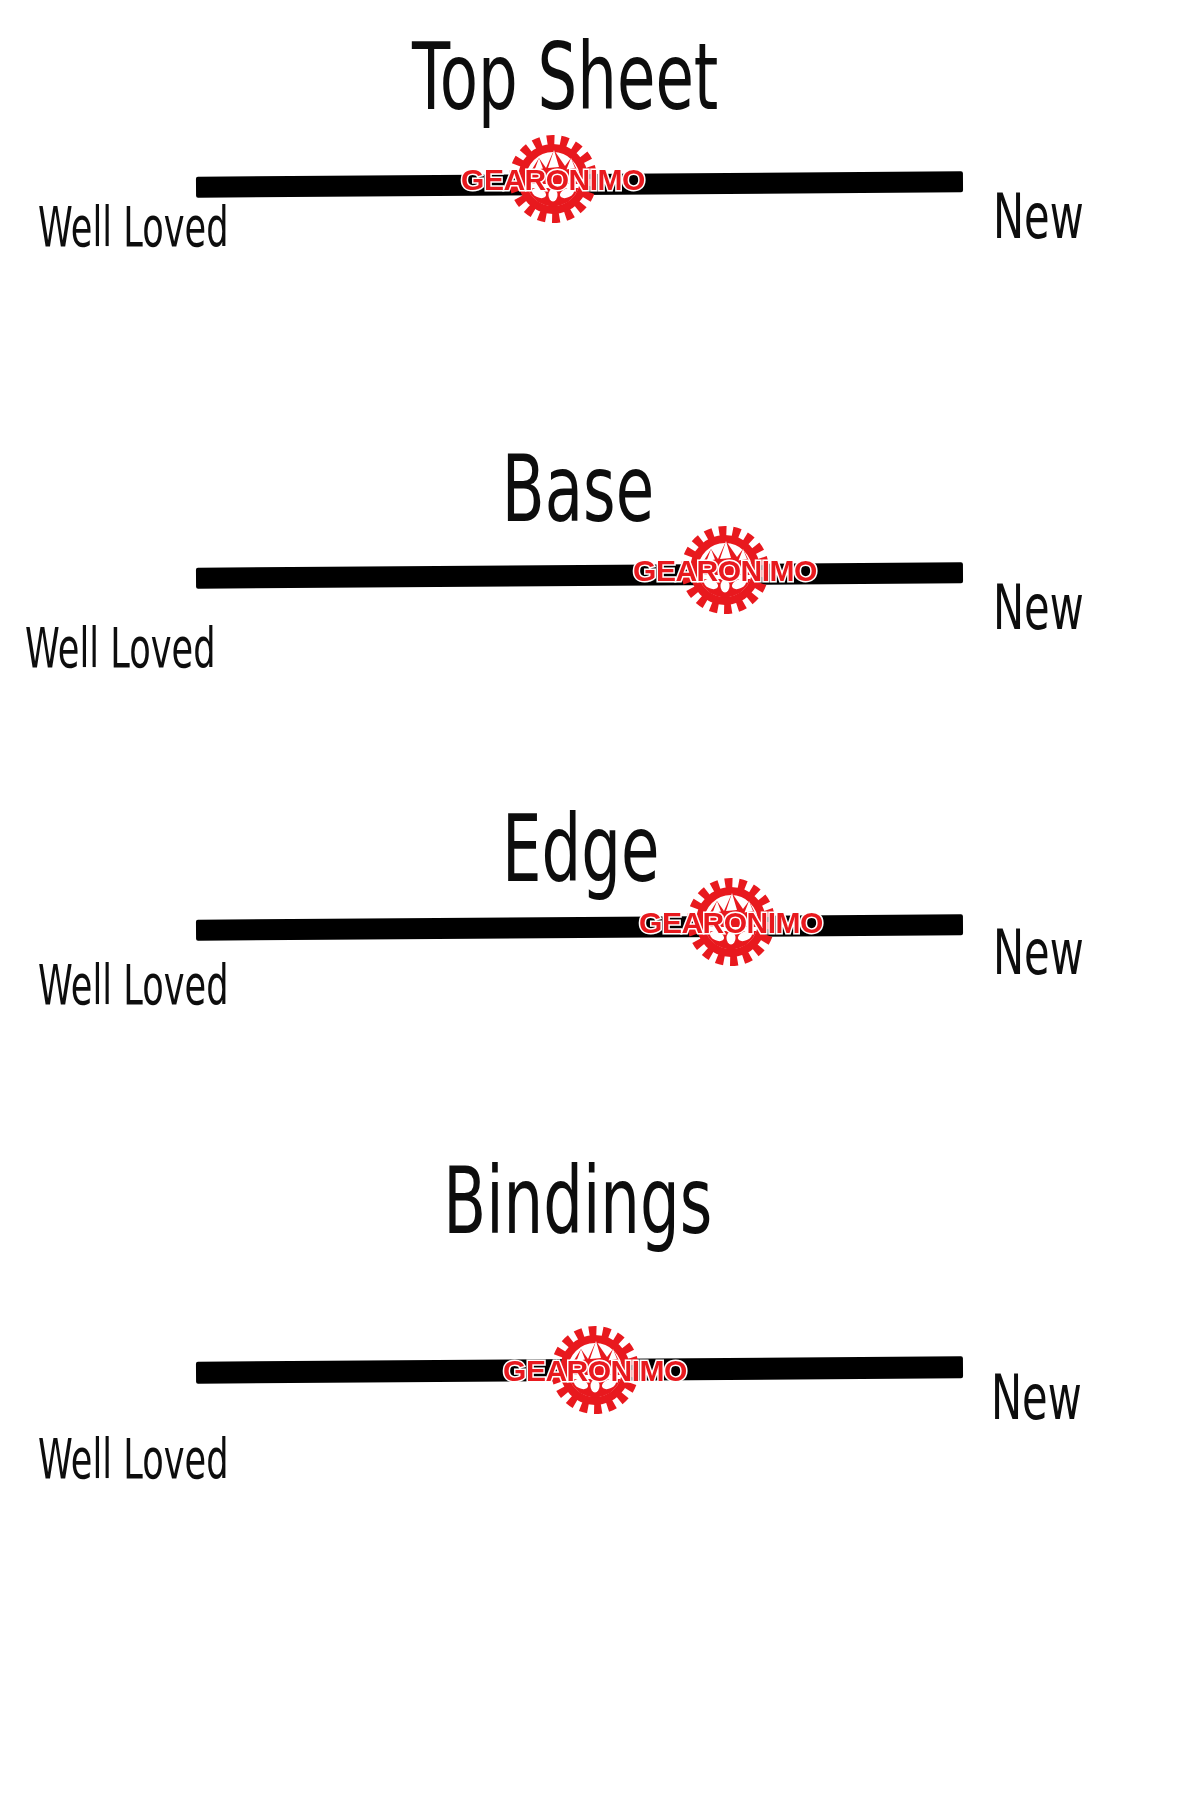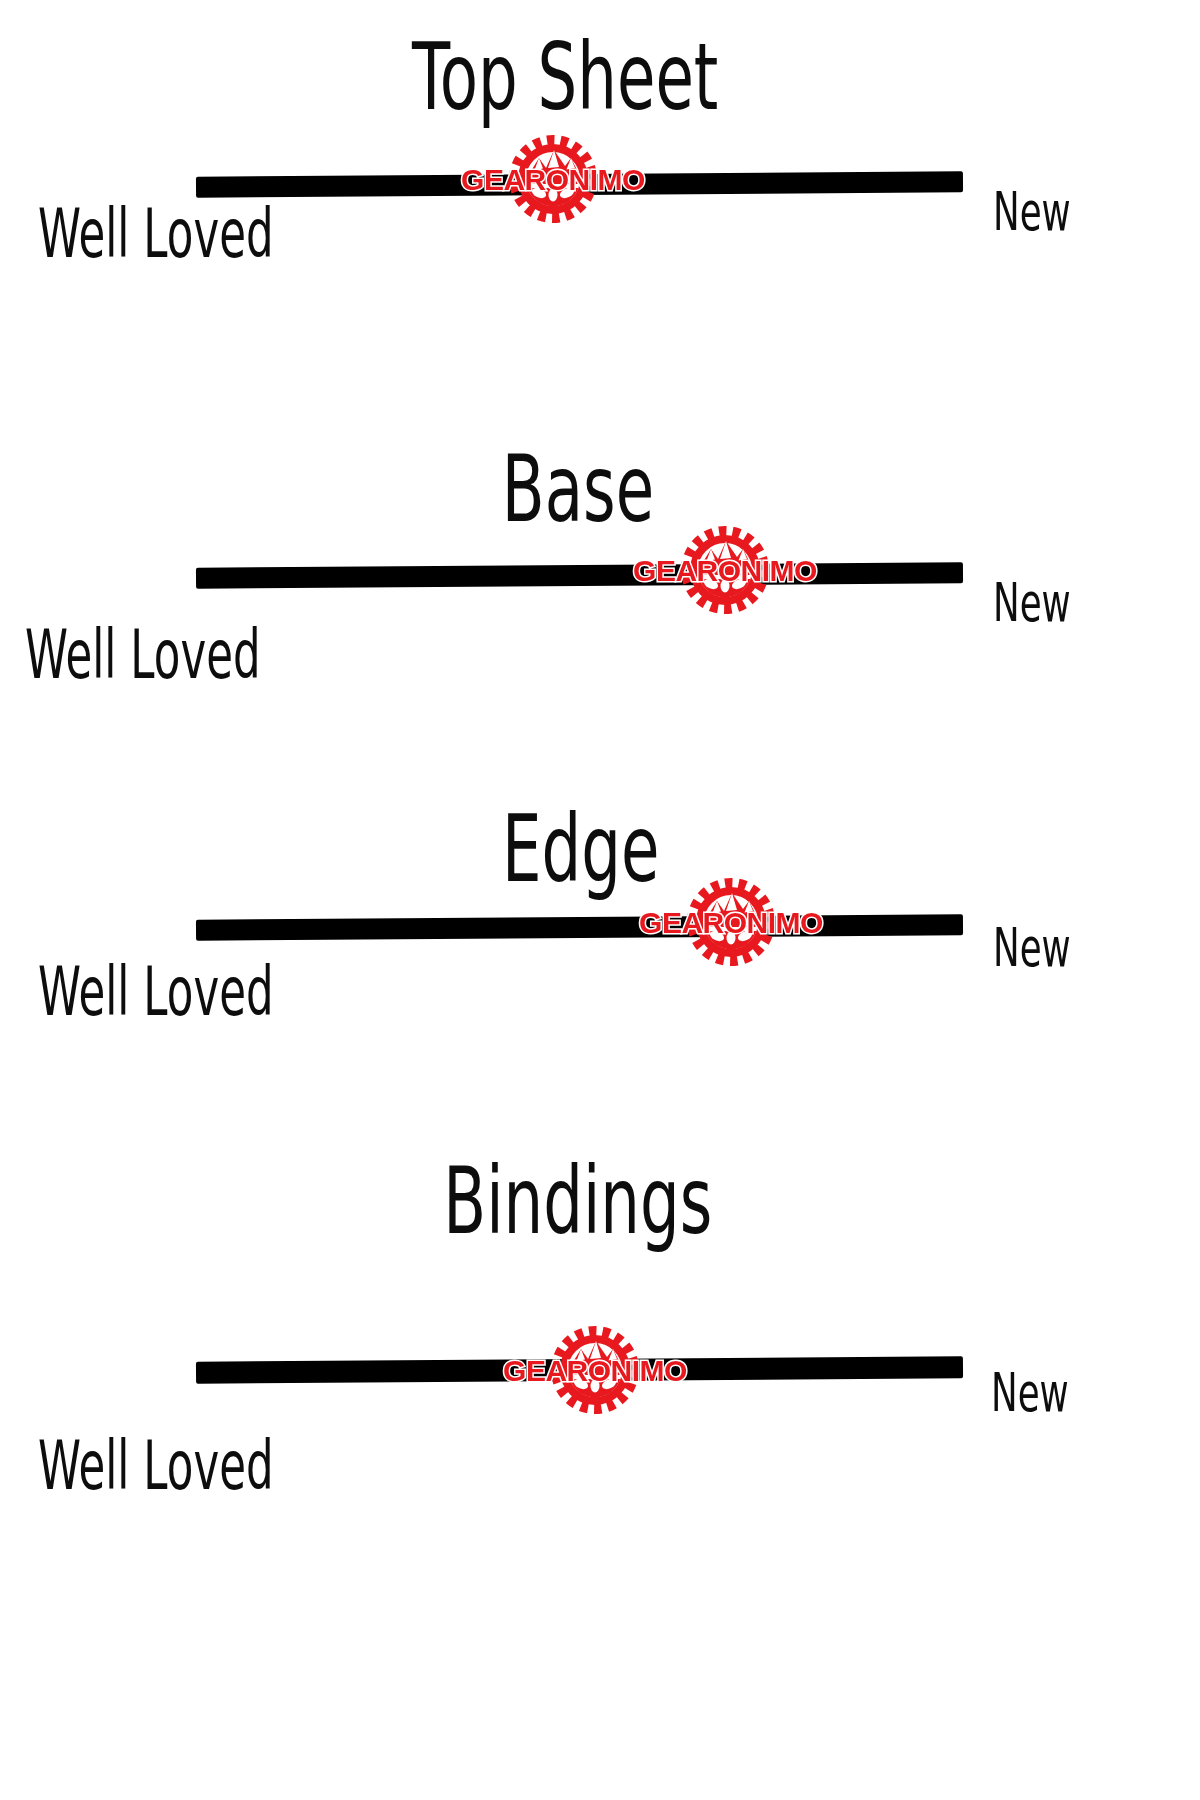--- a/index.html
+++ b/index.html
@@ -79,23 +79,23 @@
     position:absolute;
     line-height:1;
     color:var(--ink,#0d0d0d);
     white-space:nowrap;
   }
   .side-label .squeeze{
     display:inline-block;
     transform-origin:0 0;
     white-space:nowrap;
   }
-  .left-label{font-size:68px;}
+  .left-label{font-size:55px;}
   .left-label .squeeze{transform:scaleX(.64);}
-  .right-label{font-size:54px;text-align:center;}
+  .right-label{font-size:63px;text-align:center;}
   .right-label .squeeze{transform:scaleX(.66);}
 
   .s1 .left-label{left:38px;top:188px;}
   .s2 .left-label{left:25px;top:609px;}
   .s3 .left-label{left:38px;top:946px;}
   .s4 .left-label{left:38px;top:1420px;}
 
   .s1 .right-label{left:993px;top:173px;}
   .s2 .right-label{left:993px;top:564px;}
   .s3 .right-label{left:993px;top:909px;}

